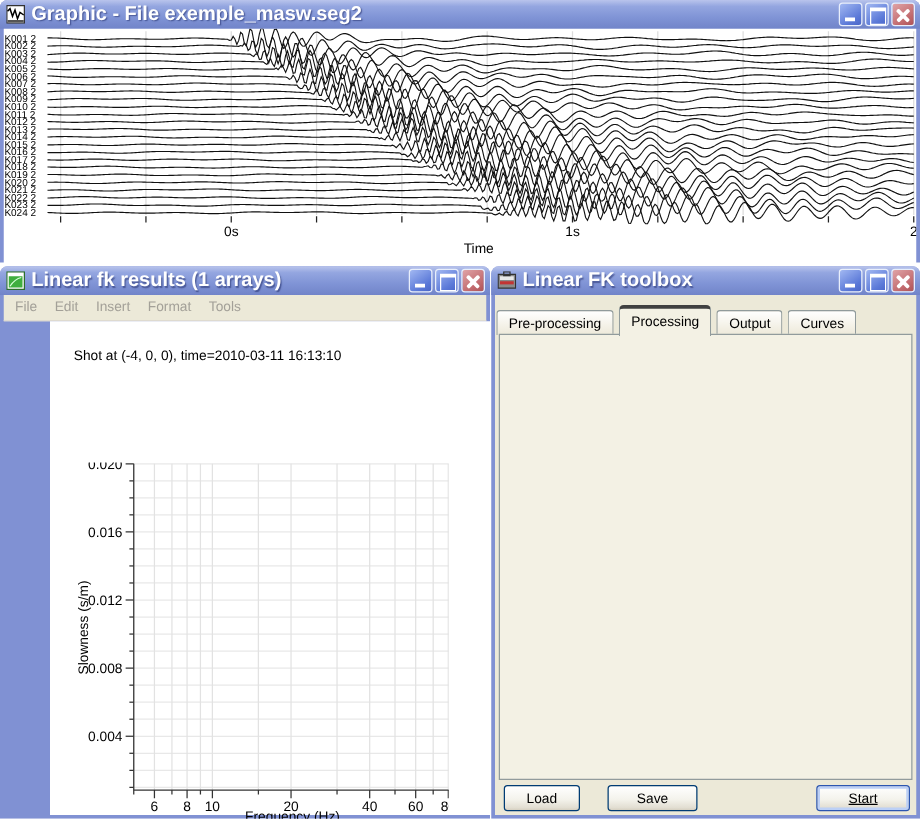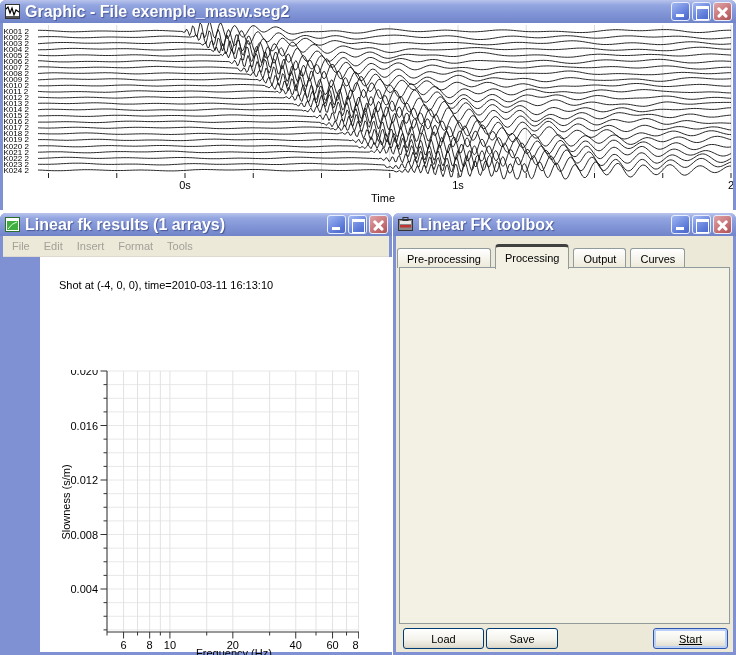--- a/index.html
+++ b/index.html
@@ -321,16 +321,16 @@
     <span class="btns">
       <span class="sb">
           <span class="tri-up"></span>
         </span>
       <span class="sb">
           <span class="tri-down"></span>
         </span>
     </span>
   </div>
 
-  <button class="xp-btn" style="left:10px;top:415px;width:81px;">Load</button>
+  <button class="xp-btn" style="left:10px;top:415px;width:61px;">Load</button>
   <button class="xp-btn" style="left:93px;top:415px;width:72px;">Save</button>
   <button class="xp-btn default" style="left:260px;top:415px;width:75px;text-decoration:underline;">Start</button>
 </div>
 
 </body></html>

